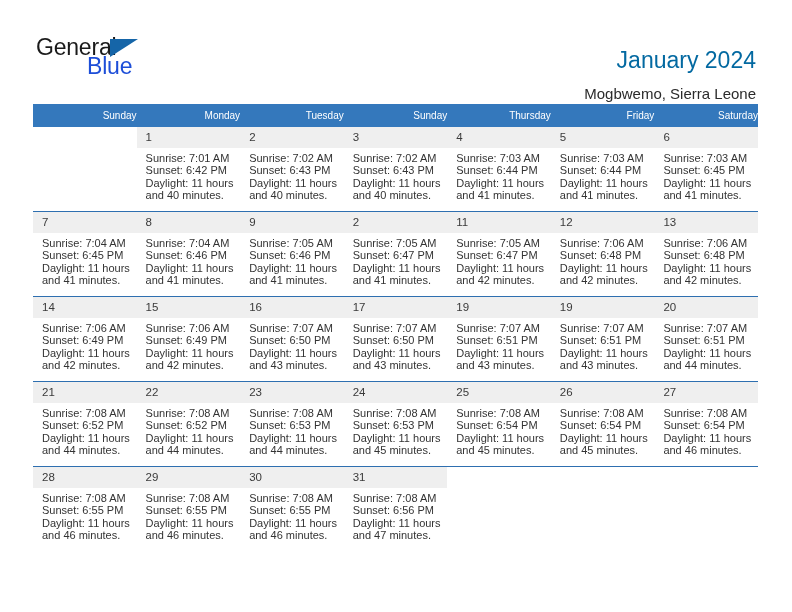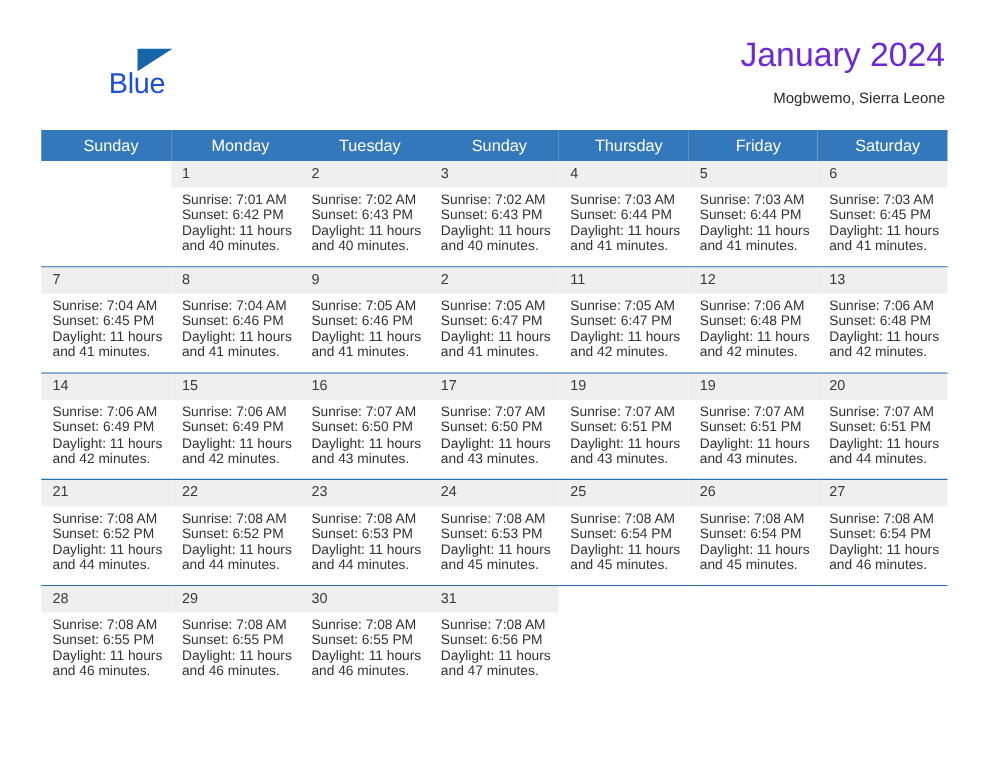--- a/index.html
+++ b/index.html
@@ -62,48 +62,49 @@
     border-left: 28px solid #1565a8;
     border-bottom: 18px solid transparent;
   }
   .title-block {
     position: absolute;
     right: 36px;
     top: 28px;
     text-align: right;
   }
   .cal-title {
-    font-size: 27px;
-    color: #6d28d9;
+    font-size: 23px;
+    color: #0369a1;
     line-height: 33px;
     white-space: nowrap;
+    margin-top: 16px;
   }
   .cal-sub {
-    font-size: 12px;
+    font-size: 15px;
     color: #2b2b2b;
     line-height: 20px;
     margin-top: 7px;
     white-space: nowrap;
   }
 
   
   .cal {
     position: absolute;
     left: 33px;
     top: 104px;
     width: 725px;
     border-collapse: collapse;
     table-layout: fixed;
   }
   .cal th {
     background: #3478bc;
     color: #ffffff;
-    font-size: 13px;
+    font-size: 10px;
     font-weight: normal;
-    text-align: center;
+    text-align: right;
     padding: 5px 0 5px 8px;
     height: 13px;
     border: none;
   }
   .cal td {
     vertical-align: top;
     padding: 0;
     border: none;
     width: 103.57px;
     background: #ffffff;
@@ -141,20 +142,21 @@
   }
 </style>
 </head>
 <body>
 
 <div class="page">
 
   <div class="top">
 
     <div class="logo">
+      <span class="logo-general">General</span>
       <span class="logo-tri"></span>
       <span class="logo-blue">Blue</span>
     </div>
 
     <div class="title-block">
       <div class="cal-title">January 2024</div>
       <div class="cal-sub">Mogbwemo, Sierra Leone</div>
     </div>
 
   </div>

